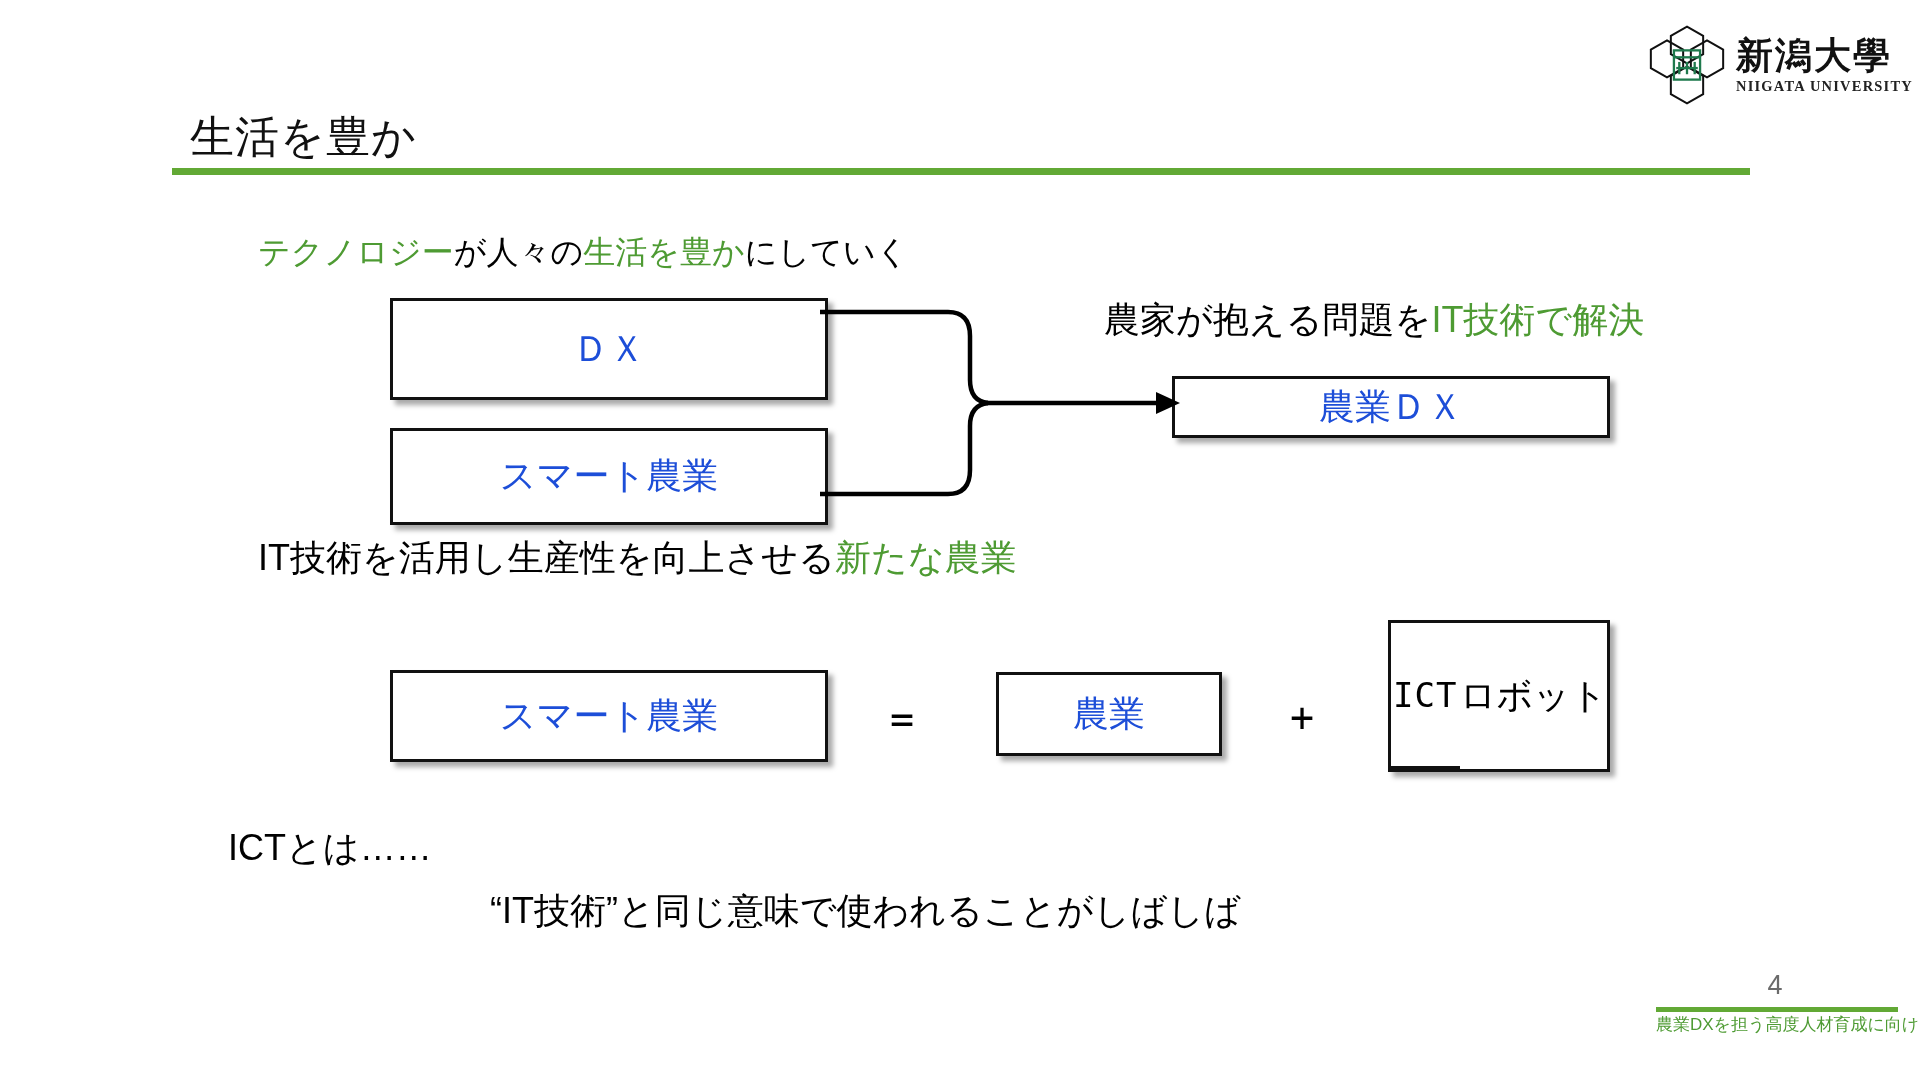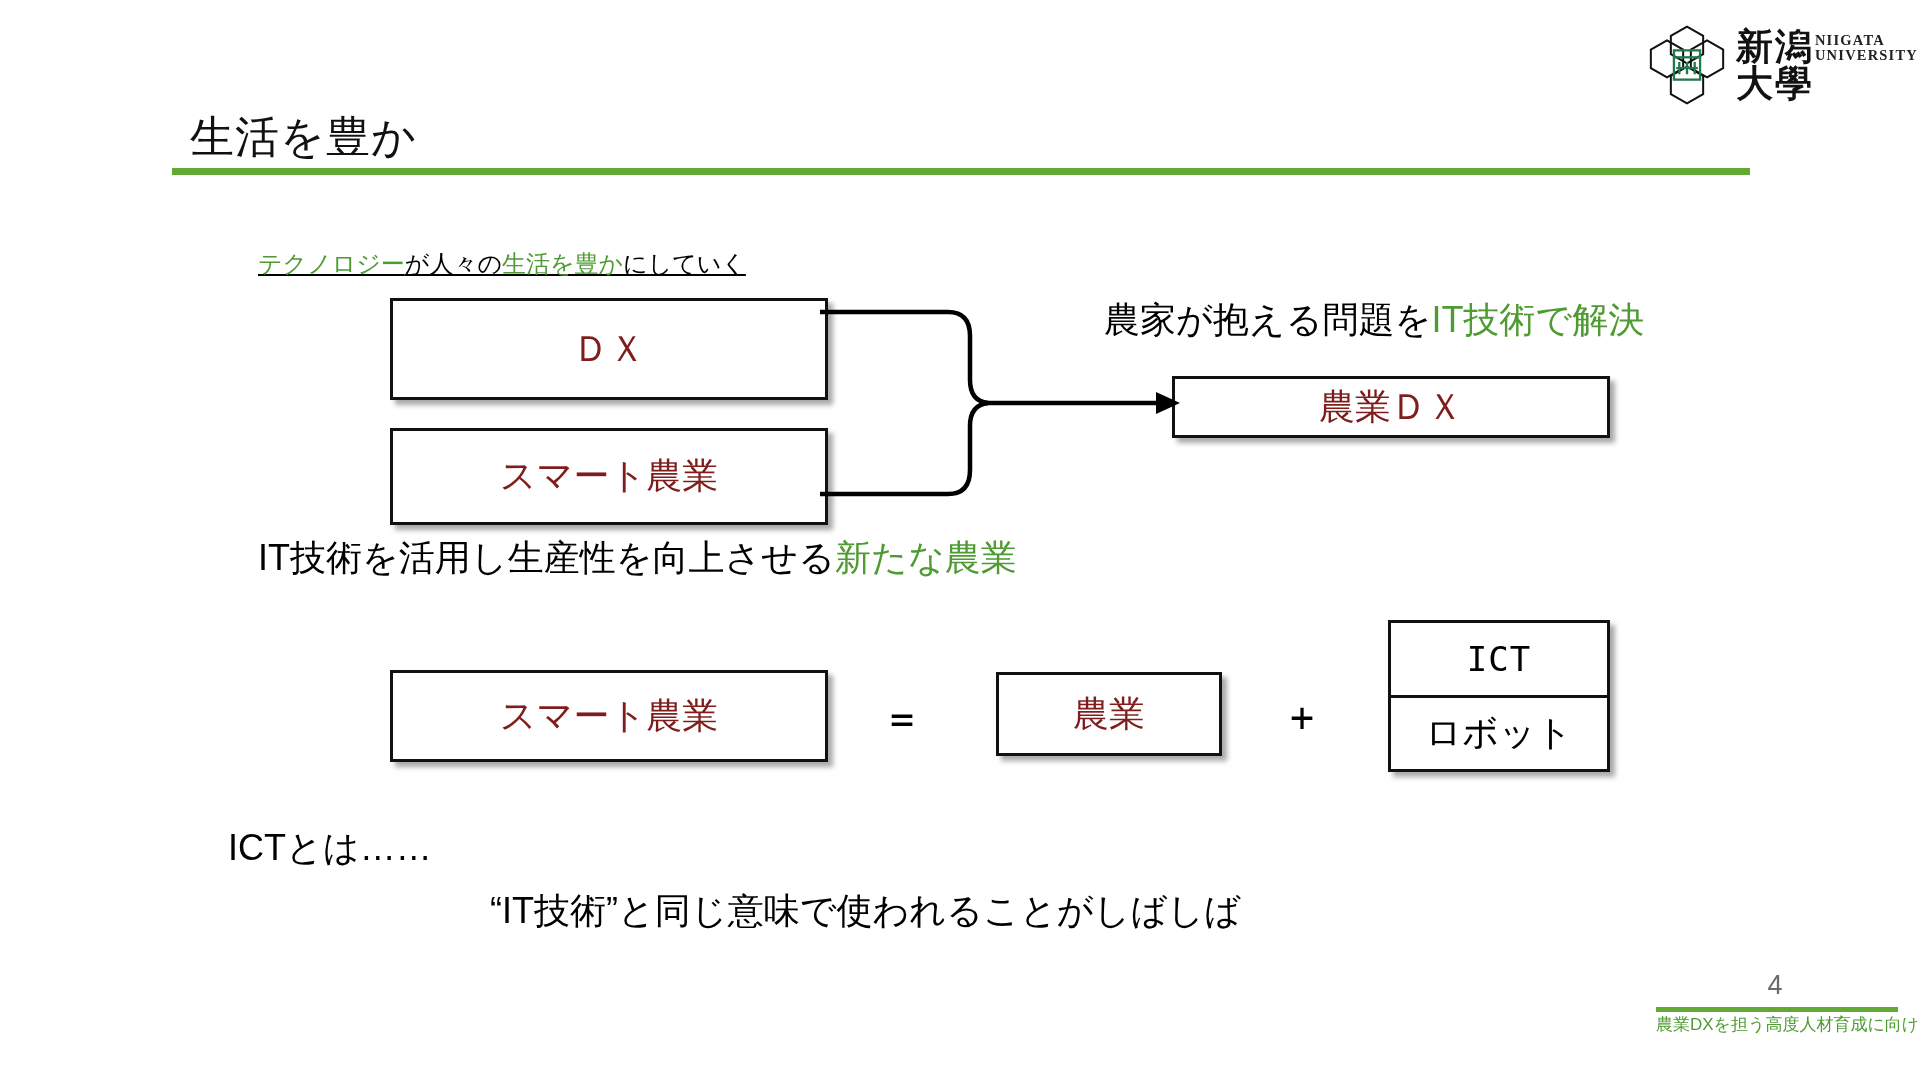--- a/index.html
+++ b/index.html
@@ -33,21 +33,21 @@
     align-items: center;
     gap: 10px;
   }
   .logo-mark {
     width: 78px;
     height: 80px;
     flex: 0 0 auto;
   }
   .logo-text {
     display: flex;
-    flex-direction: row;
+    flex-direction: column;
     justify-content: center;
     line-height: 1;
   }
   .logo-jp {
     font-family: "DejaVu Serif", "Liberation Serif", serif;
     font-size: 37px;
     font-weight: 700;
     letter-spacing: 2px;
     color: #111111;
   }
@@ -83,40 +83,40 @@
   
   .tline {
     position: absolute;
     white-space: nowrap;
     font-size: 34px;
     line-height: 1;
     color: #000000;
   }
   .green { color: #4E9B33; }
 
-  .t-tech   { left: 258px; top: 252px; font-size: 24px; text-decoration: underline; }
+  .t-tech   { left: 258px; top: 236px; font-size: 32px; }
   .t-solve  { left: 1104px; top: 302px; font-size: 36px; }
   .t-newagri{ left: 258px; top: 540px; font-size: 36px; }
 
   .t-ict-label { left: 228px; top: 830px; font-size: 36px; }
   .t-ict-def   { left: 490px; top: 830px; font-size: 36px; }
   .t-ict-note  { left: 490px; top: 893px; font-size: 36px; }
 
   
   .box {
     position: absolute;
     box-sizing: border-box;
     background: #ffffff;
     border: 3px solid #111111;
     box-shadow: 5px 5px 5px rgba(0,0,0,0.34);
     display: flex;
     align-items: center;
     justify-content: center;
     font-size: 36px;
-    color: #7f1d1d;
+    color: #1d4ed8;
     white-space: nowrap;
   }
 
   .box-dx        { left: 390px;  top: 298px; width: 438px;  height: 102px; }
   .box-smart     { left: 390px;  top: 428px; width: 438px;  height: 97px; }
   .box-agridx    { left: 1172px; top: 376px; width: 438px;  height: 62px; }
 
   .box-smart2    { left: 390px;  top: 670px; width: 438px;  height: 92px; }
   .box-agri      { left: 996px;  top: 672px; width: 226px;  height: 84px; }
 
@@ -124,21 +124,21 @@
     position: absolute;
     left: 1388px;
     top: 620px;
     width: 222px;
     height: 152px;
     box-sizing: border-box;
     border: 3px solid #111111;
     background: #ffffff;
     box-shadow: 5px 5px 5px rgba(0,0,0,0.34);
     display: flex;
-    flex-direction: column;
+    flex-direction: row;
   }
   .box-stack .cell {
     flex: 1 1 50%;
     display: flex;
     align-items: center;
     justify-content: center;
     font-size: 36px;
     white-space: nowrap;
   }
   .box-stack .cell.top { border-bottom: 3px solid #111111; }

